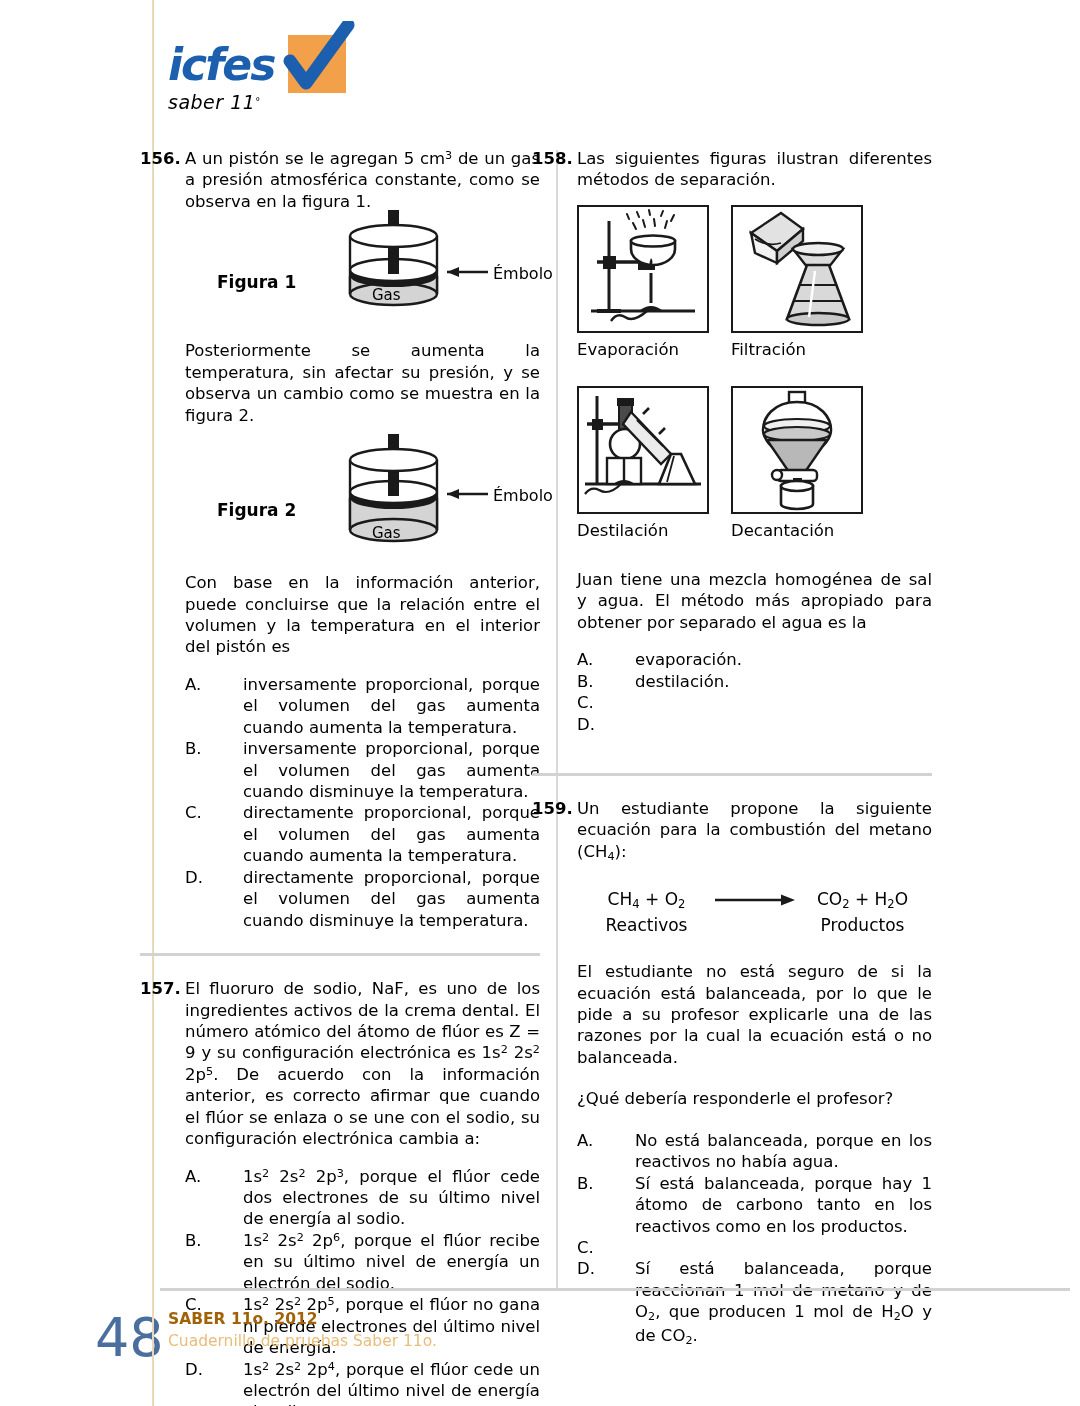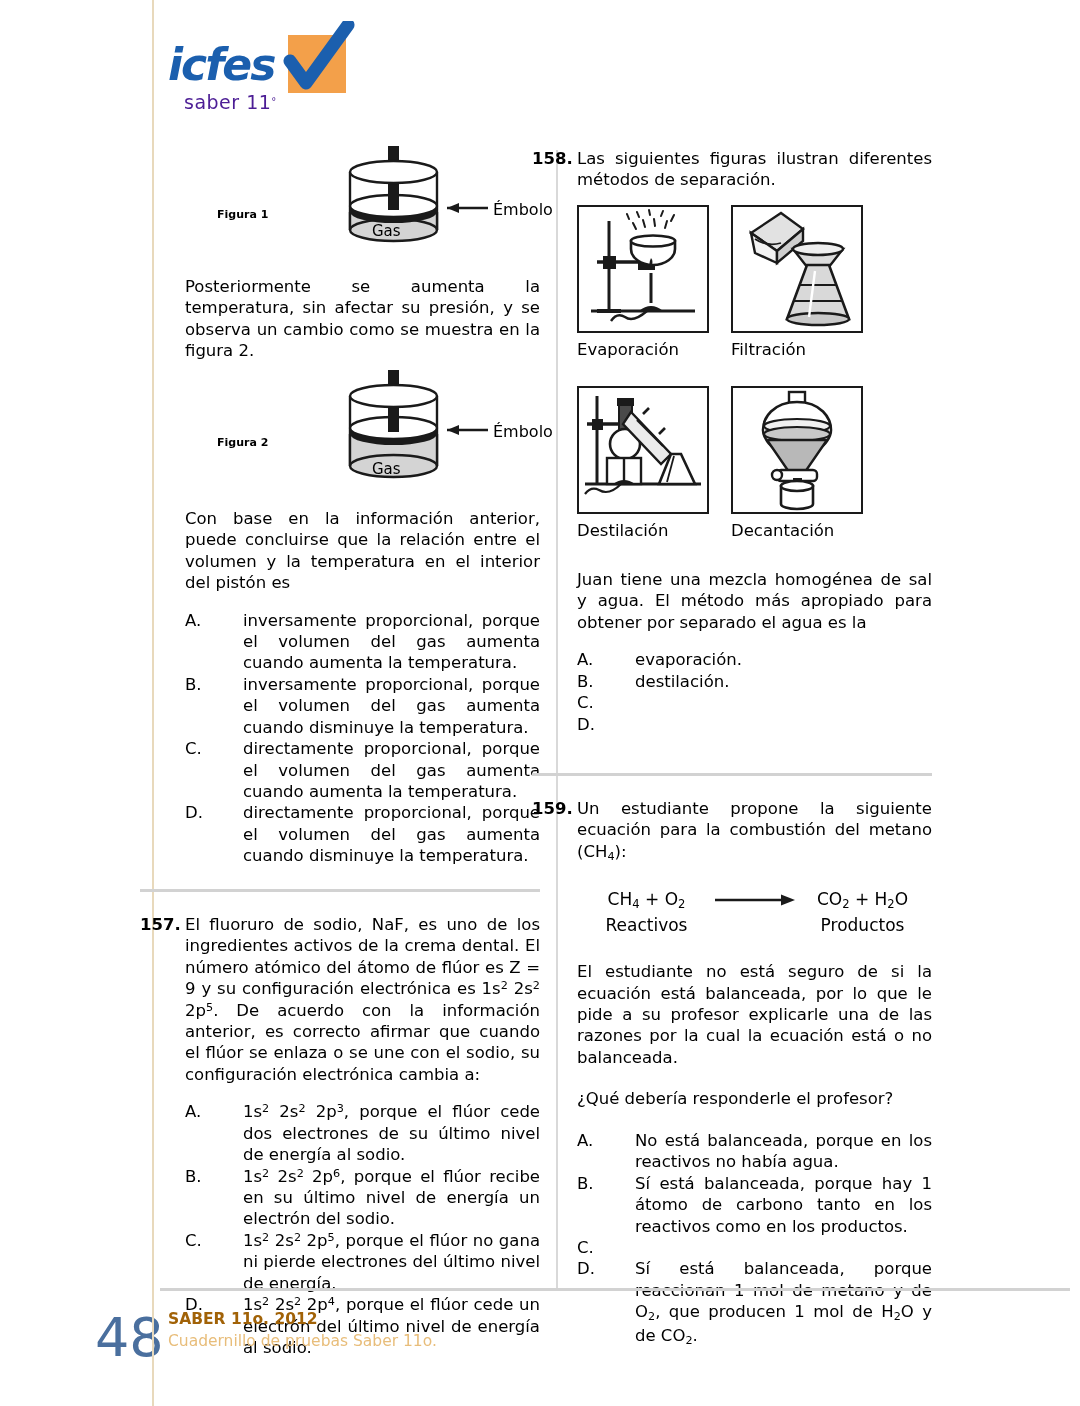--- a/index.html
+++ b/index.html
@@ -44,25 +44,26 @@
     top: 6px;
     font-family: "DejaVu Sans", "Liberation Sans", sans-serif;
     font-size: 44px;
     font-weight: bold;
     font-style: italic;
     letter-spacing: -2px;
     color: #1b5fae;
   }
   .logo-sub {
     position: absolute;
-    left: 16px;
+    left: 0;
     top: 58px;
     font-size: 19px;
-    color: #4c1d95;
+    color: #000000;
     letter-spacing: 0.5px;
+    font-style: italic;
   }
   .logo-sub sup { font-size: 10px; }
   .logo-mark {
     position: absolute;
     left: 118px;
     top: 0px;
     width: 58px;
     height: 58px;
     background: #f3a04a;
     border: 2px solid #ffffff;
@@ -156,21 +157,21 @@
   
   .fig-piston {
     position: relative;
     height: 108px;
     margin-left: 45px;
     margin-top: 14px;
     margin-bottom: 6px;
   }
   .fig-label {
     position: absolute;
-    font-size: 11px;
+    font-size: 17px;
     font-weight: bold;
   }
   .fig-embolo-lbl {
     position: absolute;
     font-size: 16px;
   }
 
   
   .fig-grid {
     margin-left: 45px;
@@ -282,20 +283,24 @@
     <svg class="logo-check" viewBox="0 0 90 80">
       <path d="M18 40 L34 62 L76 4" fill="none" stroke="#1b5fae" stroke-width="13" stroke-linecap="round" stroke-linejoin="round"></path>
     </svg>
   </div>
 
   <div class="col-divider"></div>
 
   <div class="col col-left">
 
     <div class="q">
+      <div class="q-head">
+        <div class="q-num">156.</div>
+        <div class="q-body"><span>A un pistón se le agregan 5 cm</span><sup>3</sup><span> de un gas a presión atmosférica constante, como se observa en la figura 1.</span></div>
+      </div>
 
       <div class="fig-piston">
         <div class="fig-label" style="left:32px; top:46px;">Figura 1</div>
         <svg width="210" height="108" style="position:absolute; left:140px; top:-16px;" viewBox="0 0 210 108">
 
           <rect x="63" y="0" width="11" height="60" fill="#1a1a1a"></rect>
 
           <path d="M25 26 L25 84" stroke="#1a1a1a" stroke-width="2.4" fill="none"></path>
           <path d="M112 26 L112 84" stroke="#1a1a1a" stroke-width="2.4" fill="none"></path>
           <ellipse cx="68.5" cy="26" rx="43.5" ry="11" fill="#ffffff" stroke="#1a1a1a" stroke-width="2.4"></ellipse>

